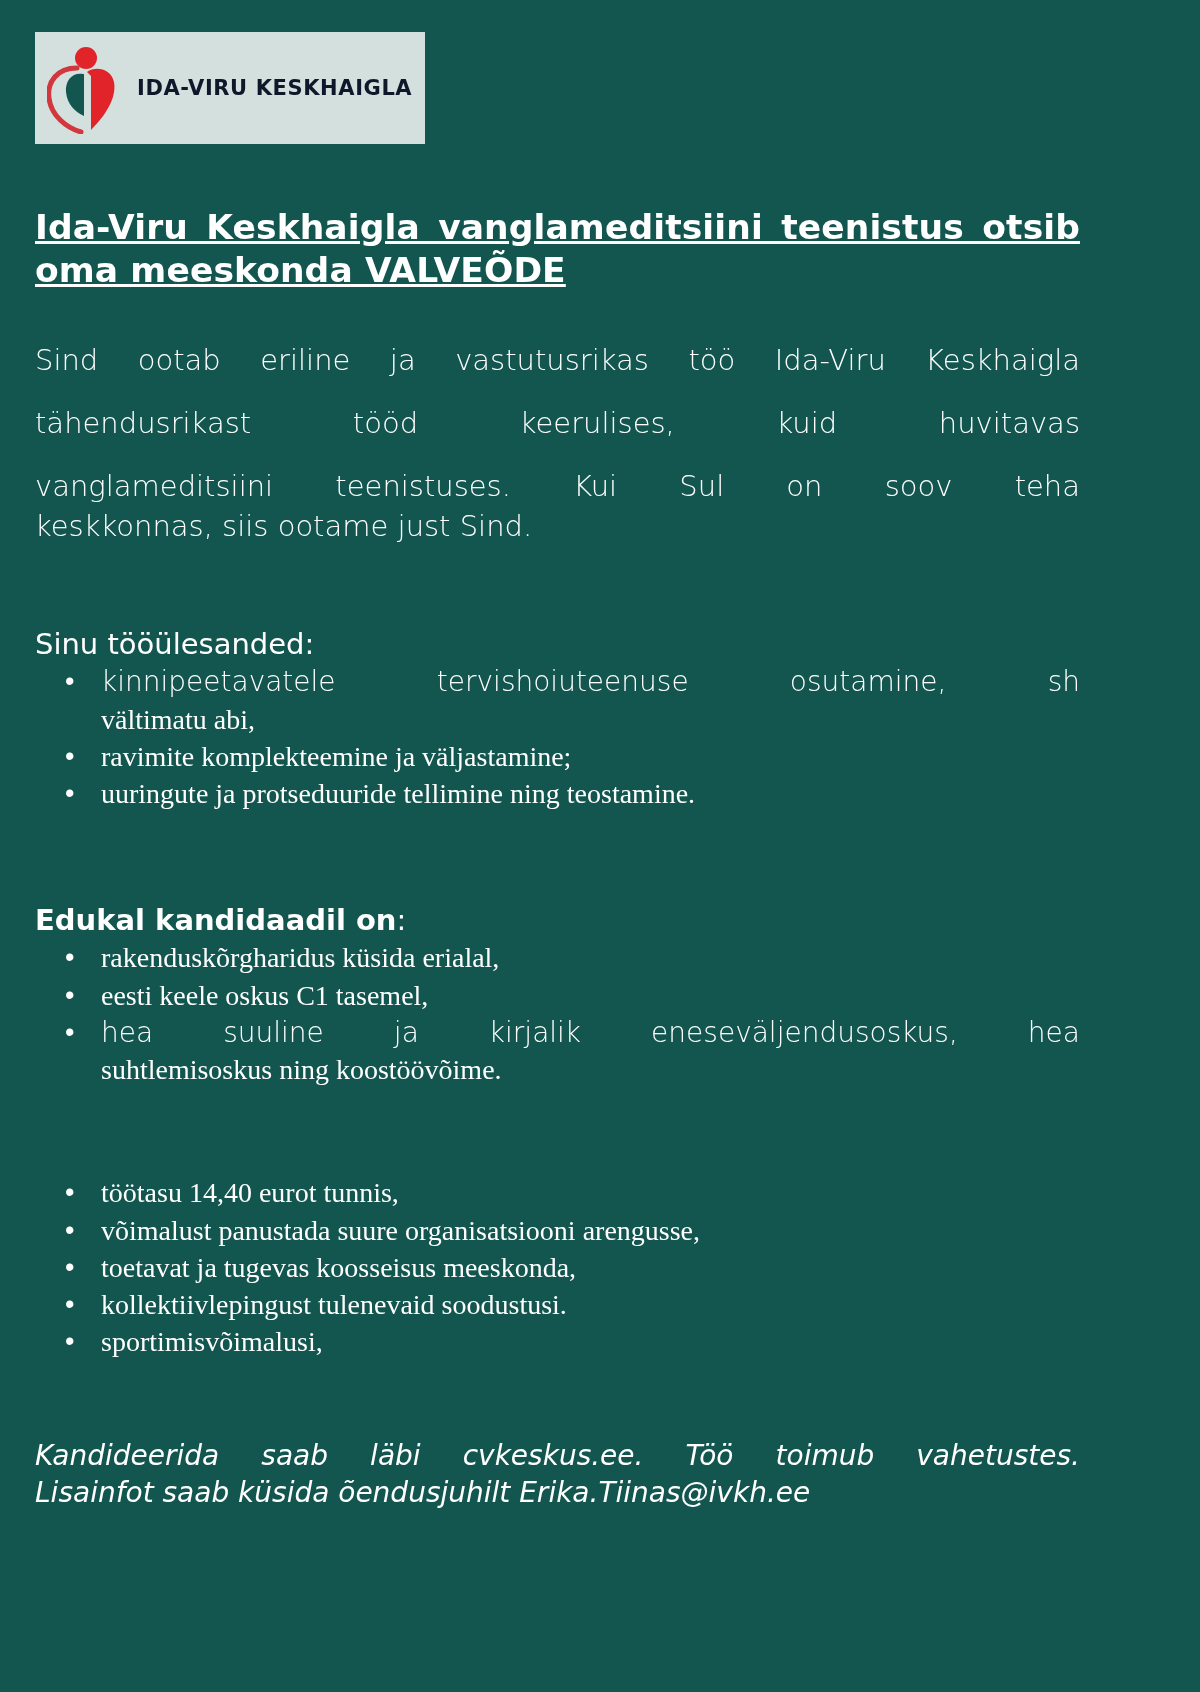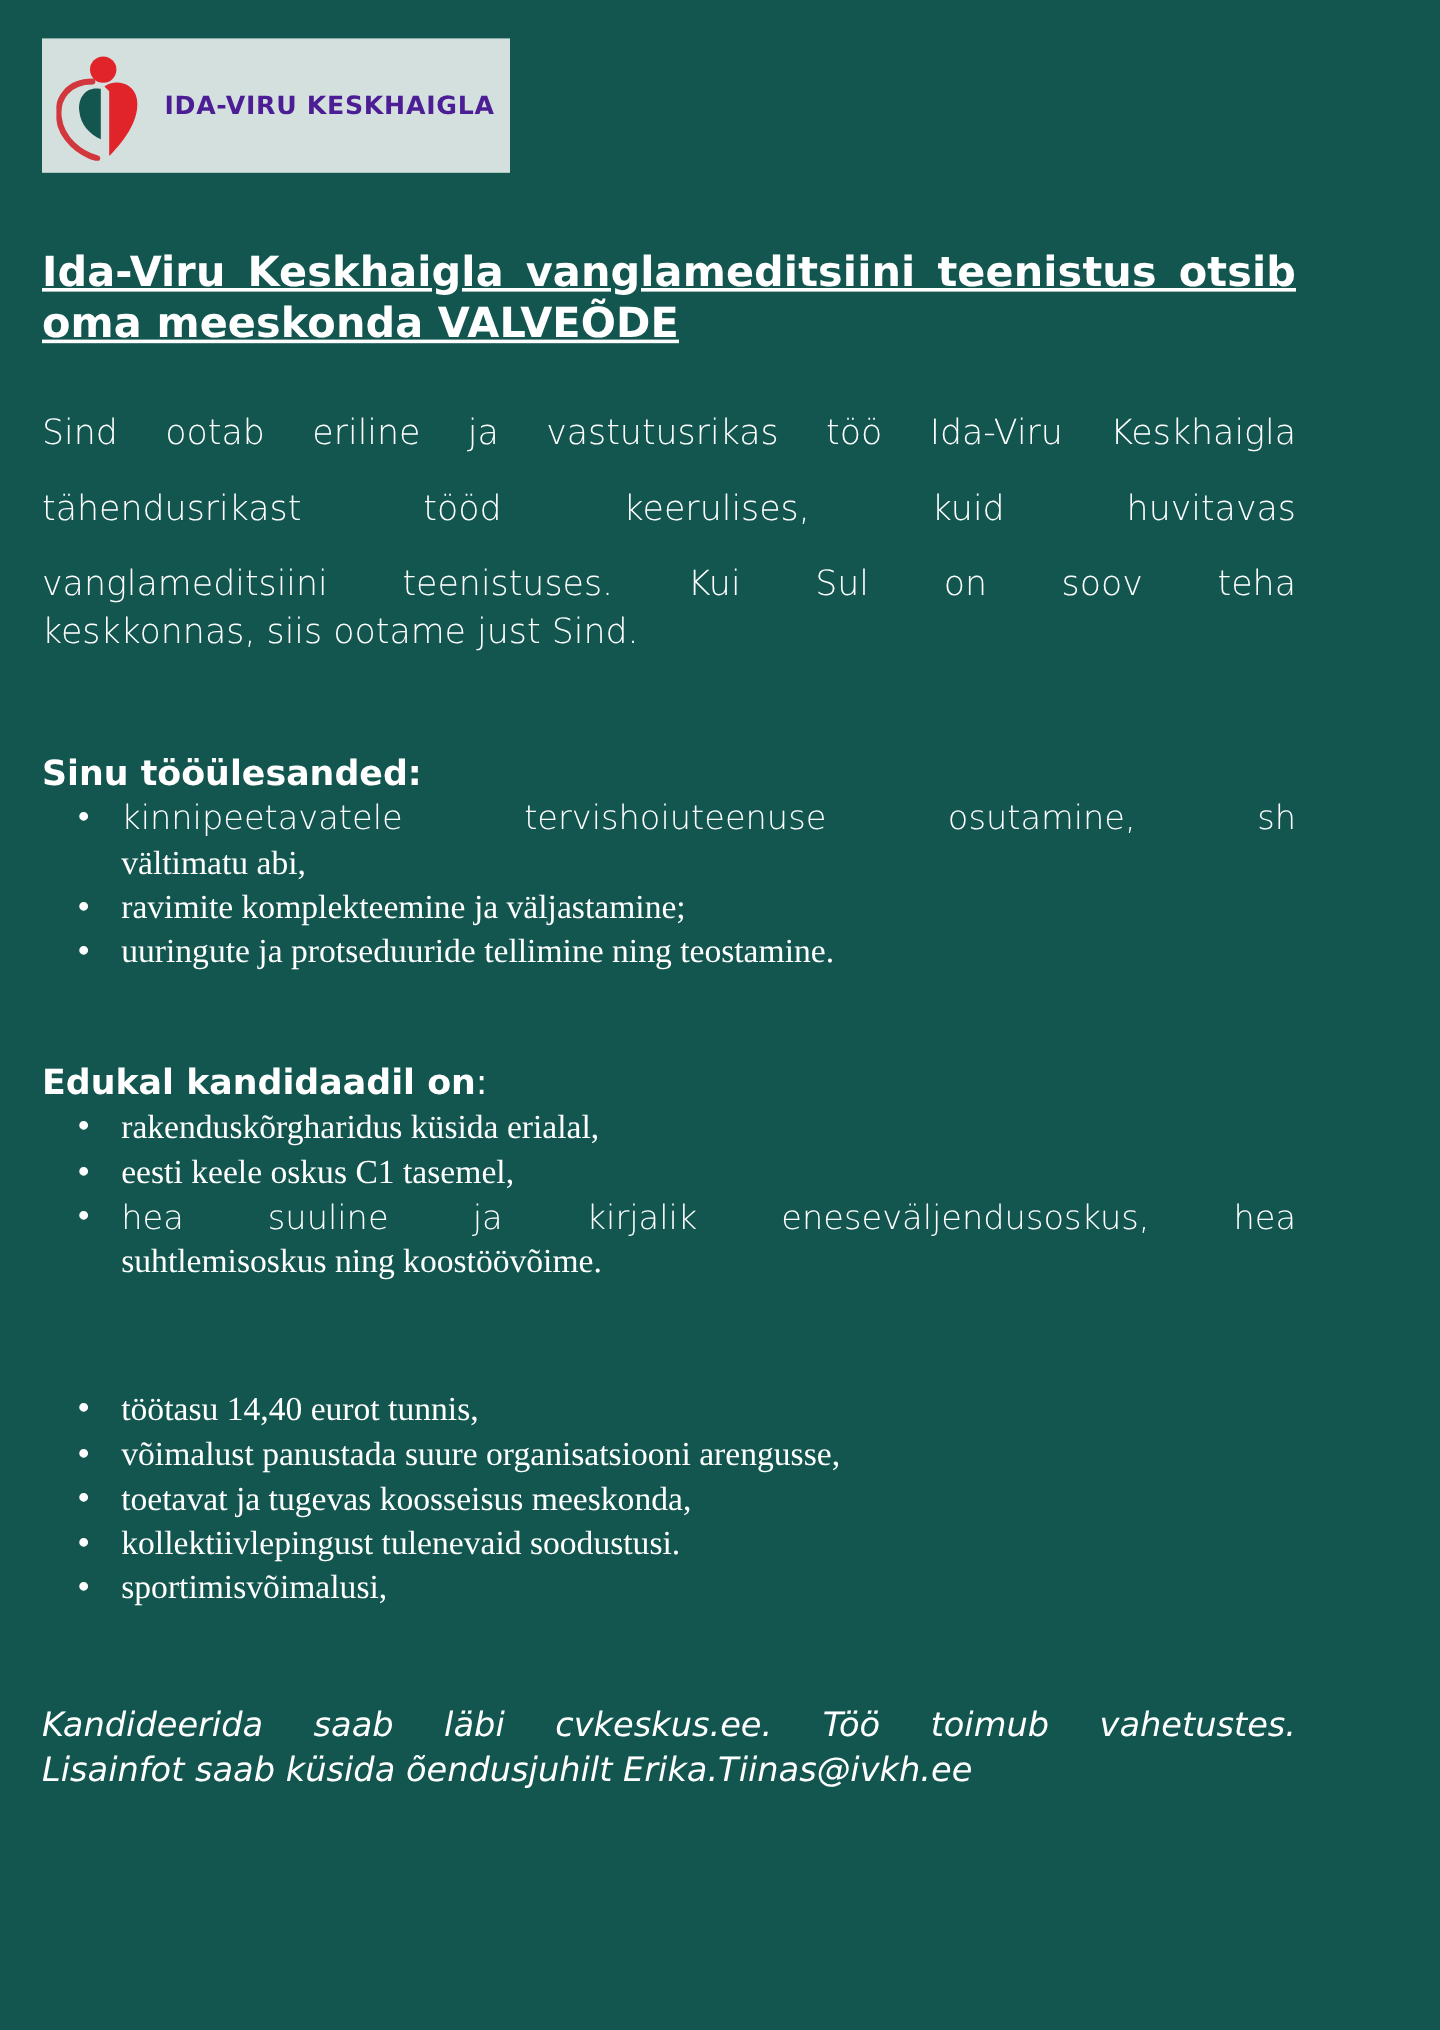--- a/index.html
+++ b/index.html
@@ -38,21 +38,21 @@
     width: 78px;
     height: 92px;
     flex: 0 0 auto;
     margin-right: 12px;
   }
   .logo-wordmark {
     font-family: "DejaVu Sans", sans-serif;
     font-weight: bold;
     font-size: 21px;
     letter-spacing: 0.6px;
-    color: #4c1d95;
+    color: #0f172a;
     white-space: nowrap;
   }
 
   
   .headline {
     margin-top: 62px;
     font-size: 34.5px;
     font-weight: bold;
     line-height: 1.26;
     text-align: justify;
@@ -80,27 +80,27 @@
   .intro .just {
     text-align: justify;
     text-align-last: justify;
     display: block;
     margin-top: 23px;
   }
   .intro .last { display: block; }
 
   .section { max-width: 1045px; }
   .section.tasks      { margin-top: 79px; }
-  .section.candidate  { margin-top: 71px; }
+  .section.candidate  { margin-top: 89px; }
   .section.offer      { margin-top: 86px; }
 
   .section-head {
     font-size: 29px;
     line-height: 1.32;
-    font-weight: 700;
+    font-weight: 400;
   }
   .section-head.bold { font-weight: bold; }
   .section-head.bold .plain { font-weight: normal; }
 
   ul.bullets {
     list-style: none;
     margin: 0;
     padding: 0;
   }
   ul.bullets > li {

